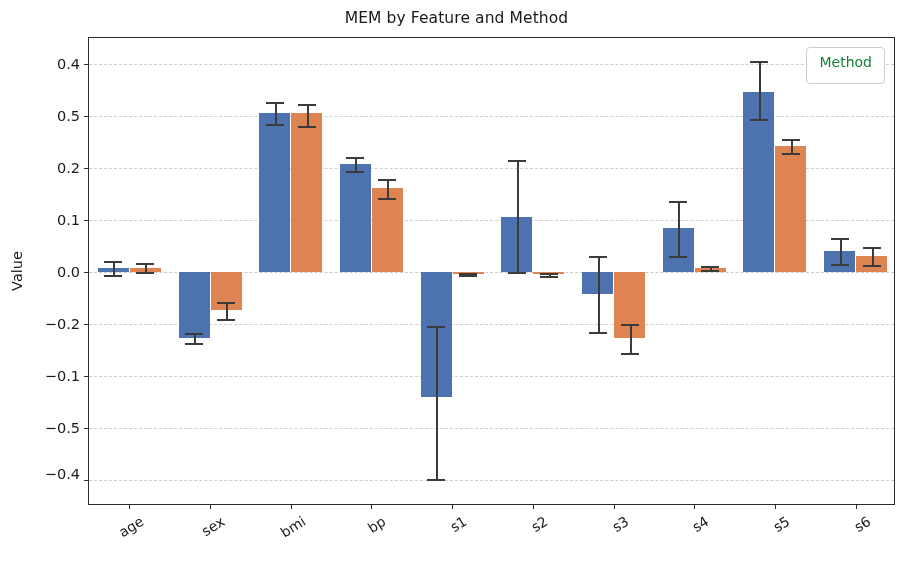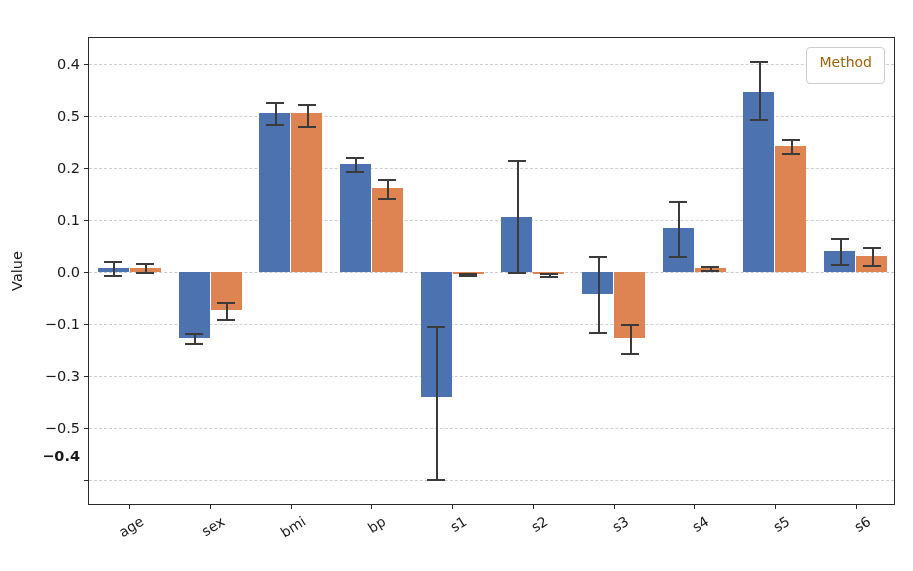--- a/index.html
+++ b/index.html
@@ -88,34 +88,35 @@
   .legend{
     position:absolute;
     background:#ffffff;
     border:1px solid #cccccc;
     border-radius:4px;
     box-shadow:0 0 0 0 rgba(0,0,0,0);
     padding:6px 12px 8px 12px;
     box-sizing:border-box;
   }
   .legend-title{
-    font-size:14px;color:#a16207;text-align:center;
+    font-size:14px;color:#15803d;text-align:center;
     margin-bottom:5px;
   }
   .legend-row{display:flex;align-items:center;margin:3px 0;}
   .legend-swatch{
     width:36px;height:16px;margin-right:10px;border-radius:1px;
   }
   .legend-label{font-size:14.5px;color:#1a1a1a;}
 </style>
 </head>
 <body>
 
 <div id="fig">
 
+  <div class="fig-title">MEM by Feature and Method</div>
 
   <div class="ylabel">
     <span>Value</span>
   </div>
 
   <div class="axes" id="axes">
     <div class="plotarea" id="plotarea">
         <div class="grid" style="top: 26px;"></div>
         <div class="grid" style="top: 78px;"></div>
         <div class="grid" style="top: 130px;"></div>
@@ -211,27 +212,27 @@
         <div class="ytick" style="top: 26px;">0.4</div>
         <div class="ytickmark" style="top: 78px;"></div>
         <div class="ytick" style="top: 78px;">0.5</div>
         <div class="ytickmark" style="top: 130px;"></div>
         <div class="ytick" style="top: 130px; text-align: right;">0.2</div>
         <div class="ytickmark" style="top: 182px;"></div>
         <div class="ytick" style="top: 182px;">0.1</div>
         <div class="ytickmark" style="top: 234px;"></div>
         <div class="ytick" style="top: 234px;">0.0</div>
         <div class="ytickmark" style="top: 286px;"></div>
-        <div class="ytick" style="top: 286px;">−0.1</div>
+        <div class="ytick" style="top: 286px;">−0.2</div>
         <div class="ytickmark" style="top: 338px;"></div>
-        <div class="ytick" style="top: 338px;">−0.3</div>
+        <div class="ytick" style="top: 338px;">−0.1</div>
         <div class="ytickmark" style="top: 390px;"></div>
         <div class="ytick" style="top: 390px;">−0.5</div>
         <div class="ytickmark" style="top: 442px;"></div>
-        <div class="ytick" style="top: 418px; font-weight: bold;">−0.4</div>
+        <div class="ytick" style="top: 436px;">−0.4</div>
         <div class="xtickmark" style="left: 40.35px;"></div>
         <div class="xtick" style="left: 49.35px;">age</div>
         <div class="xtickmark" style="left: 121.05px;"></div>
         <div class="xtick" style="left: 130.05px;">sex</div>
         <div class="xtickmark" style="left: 201.75px;"></div>
         <div class="xtick" style="left: 210.75px;">bmi</div>
         <div class="xtickmark" style="left: 282.45px;"></div>
         <div class="xtick" style="left: 291.45px;">bp</div>
         <div class="xtickmark" style="left: 363.15px;"></div>
         <div class="xtick" style="left: 372.15px;">s1</div>

